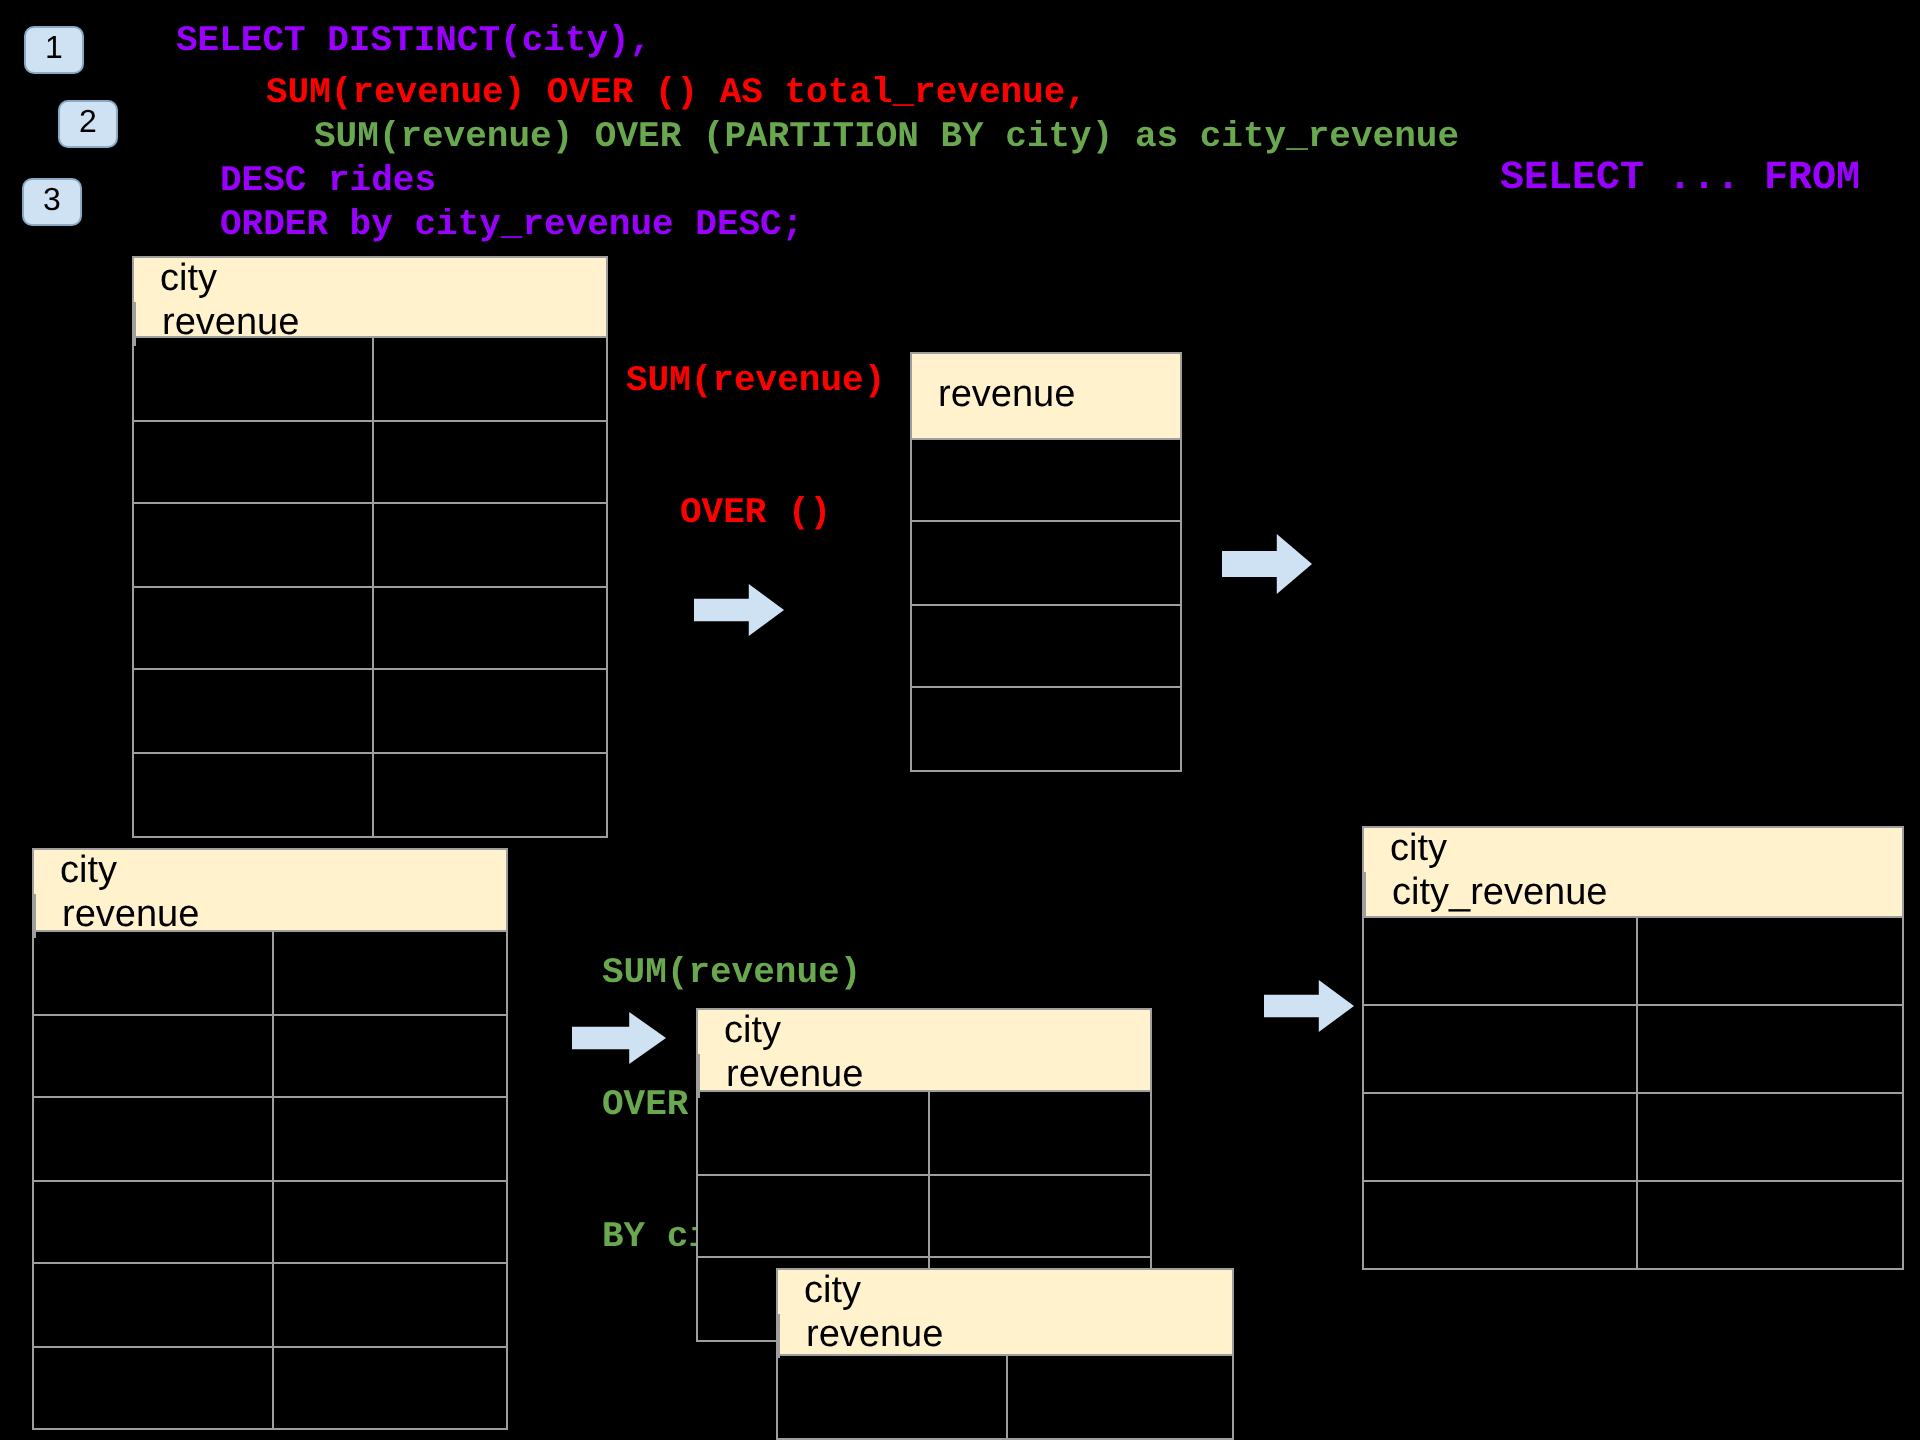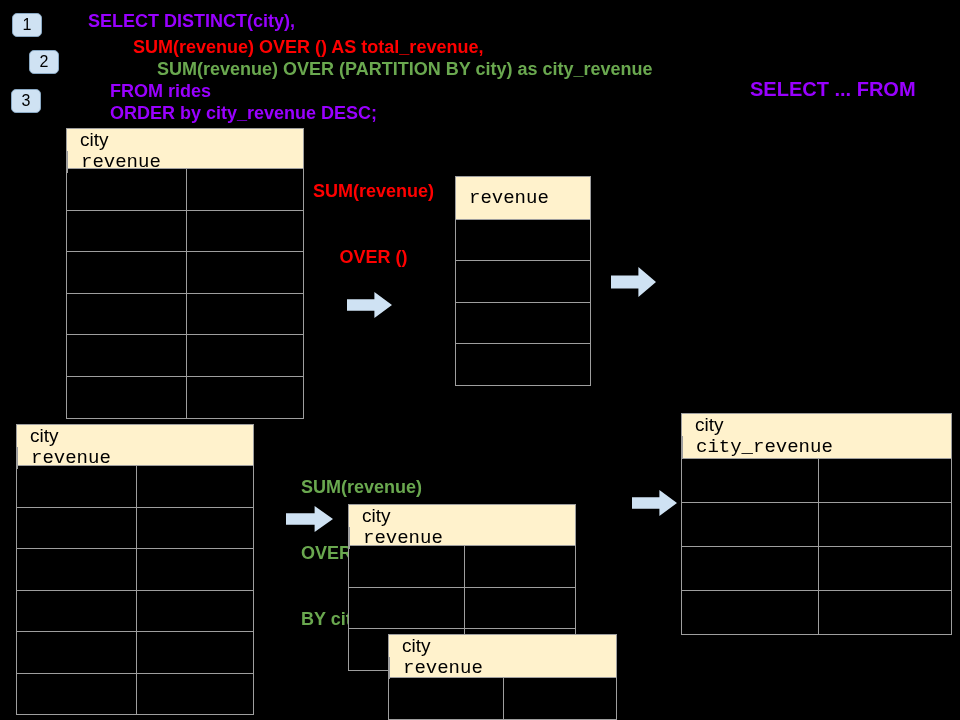--- a/index.html
+++ b/index.html
@@ -16,41 +16,41 @@
     position: absolute; width: 30px; height: 24px;
     background: var(--accent-blue, #cfe2f3);
     border: 1px solid #8aa9c4; border-radius: 5px;
     display: flex; align-items: center; justify-content: center;
     font-size: 16px; color: #000;
   }
 
   
   .mono {
     position: absolute;
-    font-family: Liberation Sans, sans-serif;
+    font-family: Liberation Mono, monospace;
     font-weight: bold; font-size: 18px; line-height: 22px;
     white-space: pre;
   }
   .mono-sm { font-size: 20px; line-height: 21px; }
   [data-color="purple"] { color: var(--purple, #9900ff); }
   [data-color="red"]    { color: var(--red, #ff0000); text-align: center; }
   [data-color="green"]  { color: var(--green, #6aa84f); margin-left: 24px; }
 
   
   .tbl {
     position: absolute; background: #000;
     border: 1px solid var(--table-border, #9e9e9e);
   }
   .t-head { display: flex; height: var(--hh); background: var(--header-fill, #fff2cc); flex-direction: column; }
   .th {
     width: var(--c1, 100%); flex: 0 0 auto;
     display: flex; align-items: center; padding-left: 13px;
     font-size: 19px; color: #000;
   }
-  .th:last-child { flex: 1 1 auto; width: auto; font-family: Liberation Mono, monospace; }
+  .th:last-child { flex: 1 1 auto; width: auto; }
   .th + .th { border-left: 1px solid var(--table-border, #9e9e9e); }
   .t-row { display: flex; height: var(--rh); border-top: 1px solid var(--table-border, #9e9e9e); }
   .td { width: var(--c1, 100%); flex: 0 0 auto; }
   .td:last-child { flex: 1 1 auto; width: auto; }
   .td + .td { border-left: 1px solid var(--table-border, #9e9e9e); }
 
   .arrow { position: absolute; }
 </style>
 </head>
 <body>
@@ -63,21 +63,21 @@
   <div class="badge" style="left:29px; top:50px;">
       <span>2</span>
     </div>
   <div class="badge" style="left:11px; top:89px;">
       <span>3</span>
     </div>
 
   <div class="mono" style="left:88px;  top:10px;" data-color="purple">SELECT DISTINCT(city),</div>
   <div class="mono" style="left:133px; top:36px;" data-color="red">SUM(revenue) OVER () AS total_revenue,</div>
   <div class="mono" style="left:133px; top:58px;" data-color="green">SUM(revenue) OVER (PARTITION BY city) as city_revenue</div>
-  <div class="mono" style="left:110px; top:80px;" data-color="purple">FROM rides</div>
+  <div class="mono" style="left:110px; top:80px;" data-color="purple">DESC rides</div>
   <div class="mono" style="left:110px; top:102px;" data-color="purple">ORDER by city_revenue DESC;</div>
 
   <div class="mono mono-sm" style="left:750px; top:37px;" data-color="purple">
     <div>SELECT ... FROM</div>
   </div>
 
   <div class="mono" style="left:313px; top:136px;" data-color="red">
     <div>SUM(revenue)</div>
     <div>OVER ()</div>
   </div>

